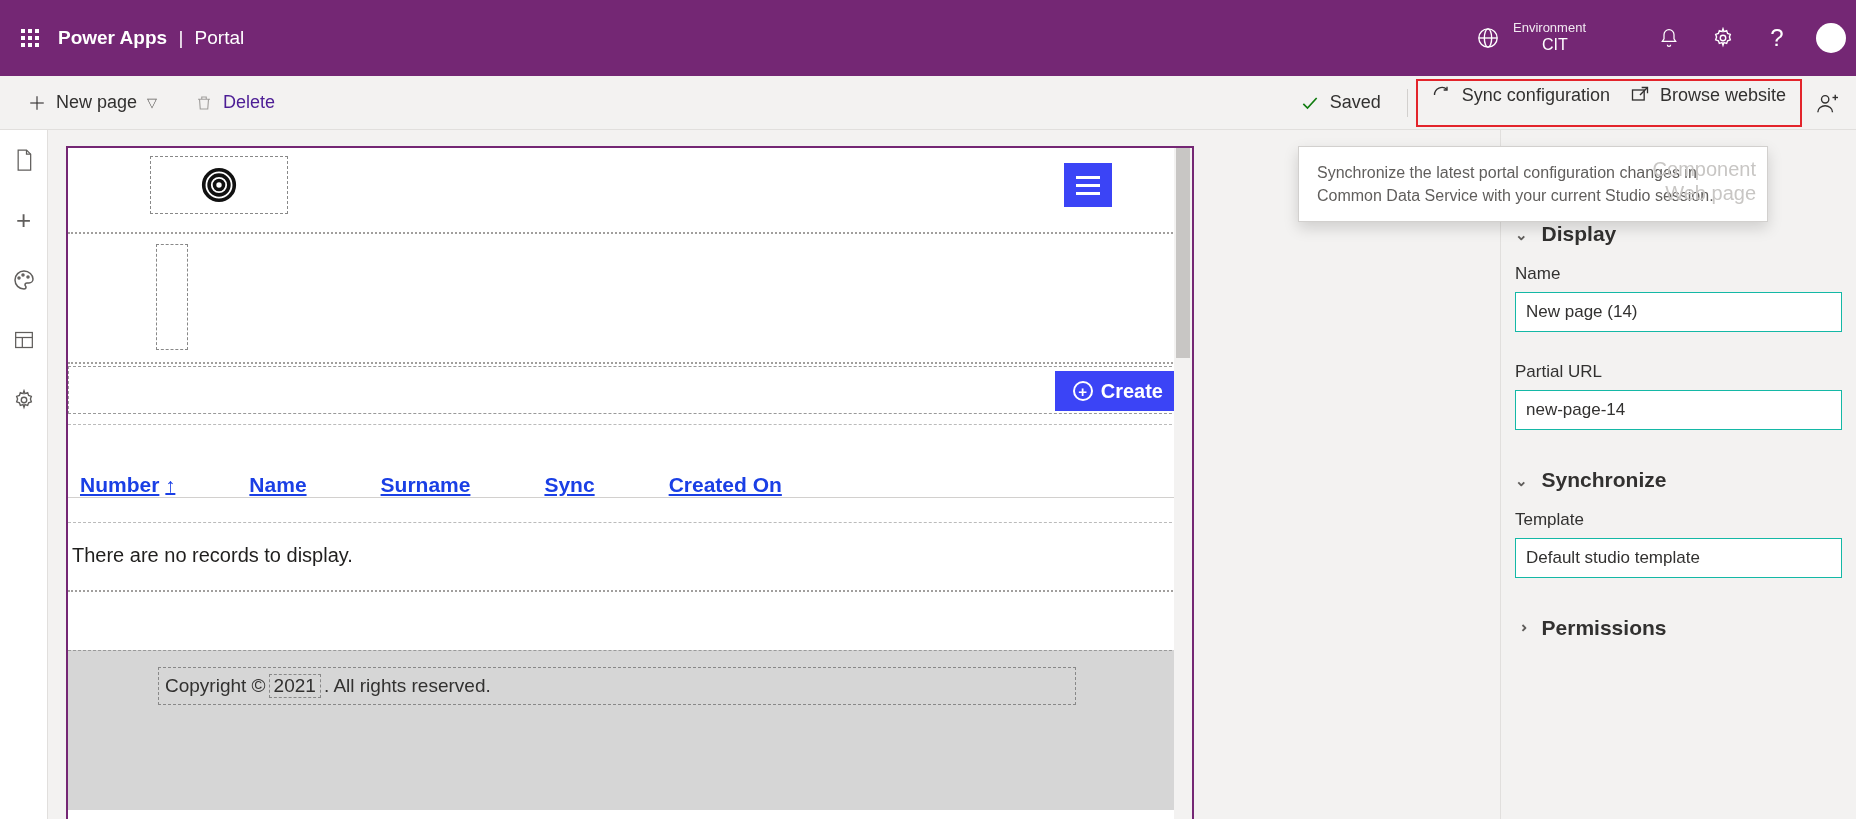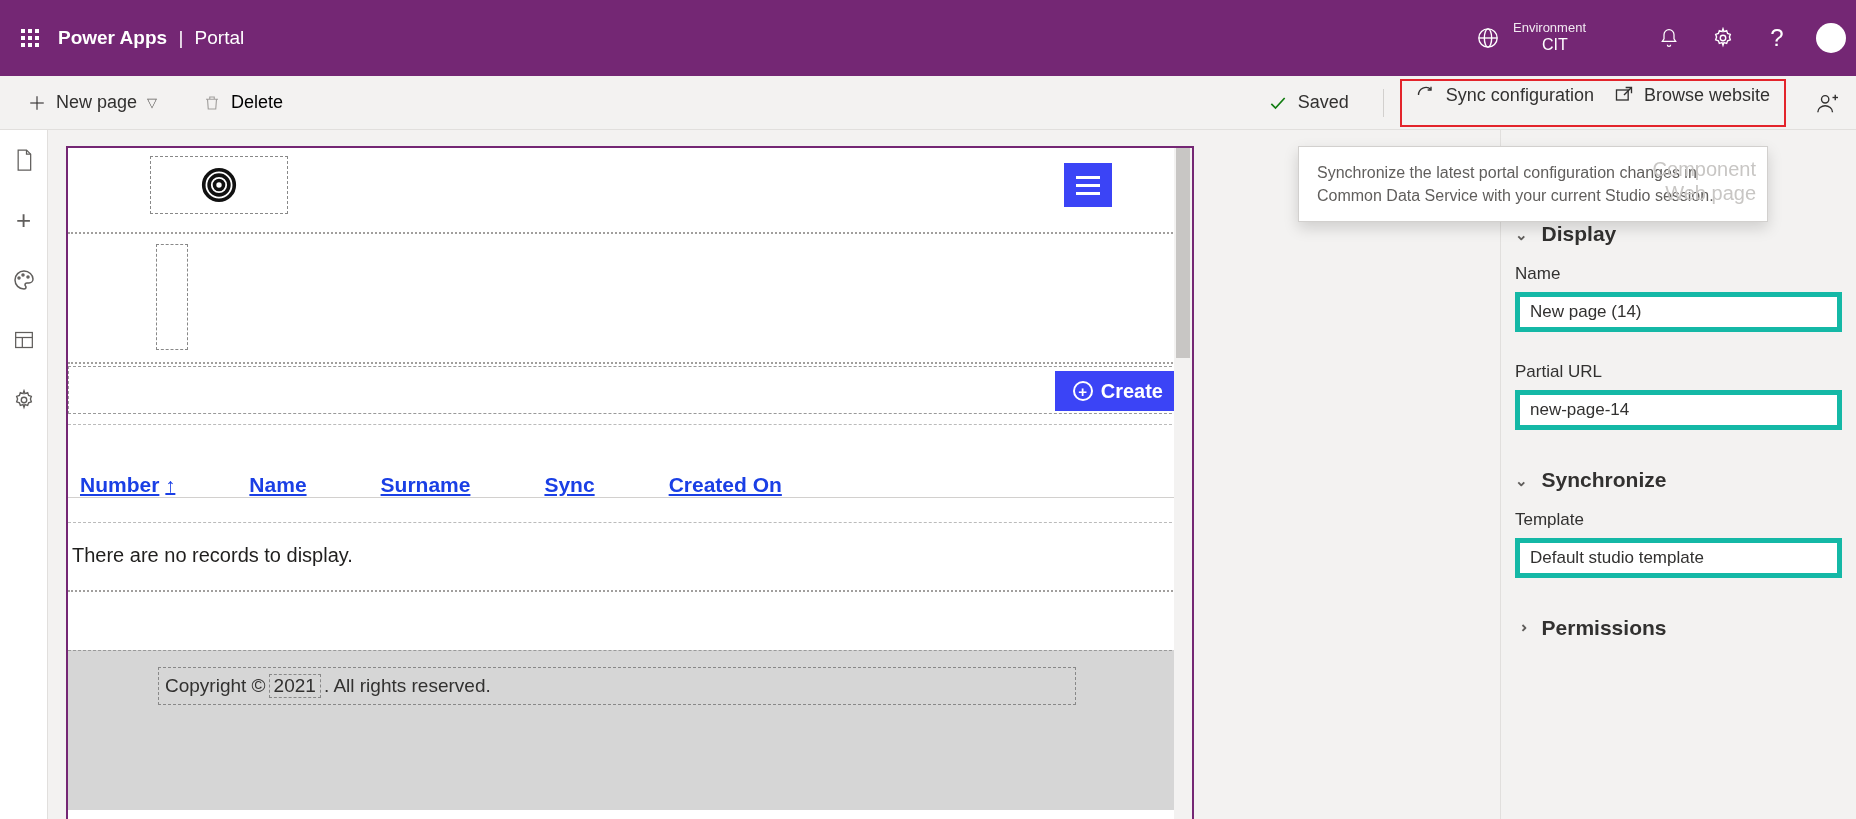--- a/index.html
+++ b/index.html
@@ -16,23 +16,23 @@
   .env-block { display:flex; align-items:center; gap:14px; margin-right: 60px; }
   .env-icon svg { stroke:#fff; fill:none; }
   .env-text { line-height:1.15; }
   .env-text .lbl { font-size:13px; opacity:.9; }
   .env-text .val { font-size:16px;margin-left:29px; }
   .hdr-icons { display:flex; align-items:center; gap:8px; }
   .hdr-btn { width:46px; height:46px; display:flex; align-items:center; justify-content:center; cursor:pointer; font-size:20px; }
   .hdr-avatar { width:30px; height:30px; border-radius:50%; background:#fff; margin-left:8px; }
 
   
-  .cmdbar { height:54px; background:#F3F2F1; display:flex; align-items:center; padding:0 18px; border-bottom:1px solid #E1DFDD;gap:8px; }
+  .cmdbar { height:54px; background:#F3F2F1; display:flex; align-items:center; padding:0 18px; border-bottom:1px solid #E1DFDD; }
   .cmd-btn { display:flex; align-items:center; gap:10px; font-size:18px; color:#323130; padding:6px 10px; cursor:pointer; }
-  .cmd-btn.disabled { color:#000000; cursor:default; }
+  .cmd-btn.disabled { color:#4c1d95; cursor:default; }
   .chev { font-size:13px; color:#605E5C; }
   .cmd-spacer { flex:1; }
   .saved { display:flex; align-items:center; gap:10px; font-size:18px; color:#323130; margin-right:18px; }
   .divider { width:1px; height:28px; background:#D2D0CE; margin:0 8px; }
   .highlight-group { display:flex; align-items:flex-start; border:2px solid #E3242B; height:48px; padding:0 6px; gap:4px; }
   .hg-btn { display:flex; align-items:center; gap:10px; font-size:18px; color:#323130; padding:4px 8px; cursor:pointer; }
 
   
   .workspace { display:flex; height: calc(819px - 58px - 54px); }
   .leftrail { width:48px; background:#fff; border-right:1px solid #E1DFDD; display:flex; flex-direction:column; align-items:center; padding-top:14px; gap:28px; }
@@ -74,21 +74,21 @@
   .footer-text-box .yr { border:1px dashed #888; padding:0 4px; margin:0 3px; }
 
   .canvas-scroll { position:absolute; top:0; right:0; width:18px; height:100%; background:#F3F2F1; }
   .canvas-scroll .thumb { position:absolute; top:0; left:2px; width:14px; height:210px; background:#C8C6C4; }
 
   
   .proppane { width:356px; background:#F3F2F1; border-left:1px solid #E1DFDD; padding:0 0 0 0; overflow:hidden; }
   .pp-section-head { display:flex; align-items:center; gap:14px; padding:18px 14px 10px 14px; font-size:21px; font-weight:600; color:#323130; cursor:pointer; }
   .pp-body { padding:0 14px 20px 14px; }
   .pp-label { font-size:17px; color:#323130; margin-bottom:8px; margin-top:8px; }
-  .pp-input { width:100%; height:40px; border:5px solid #14b8a6; background:#fff; padding:0 10px; font-size:17px; color:#323130; }
+  .pp-input { width:100%; height:40px; border:1px solid #14b8a6; background:#fff; padding:0 10px; font-size:17px; color:#323130; }
   .chev-sm { font-size:15px; color:#605E5C; transform:translateY(1px); }
   .chev-right { transform: rotate(-90deg); display:inline-block; }
 
   svg { display:block; }
 </style>
 </head>
 <body>
 
 <div class="hdr">
   <div class="waffle">

